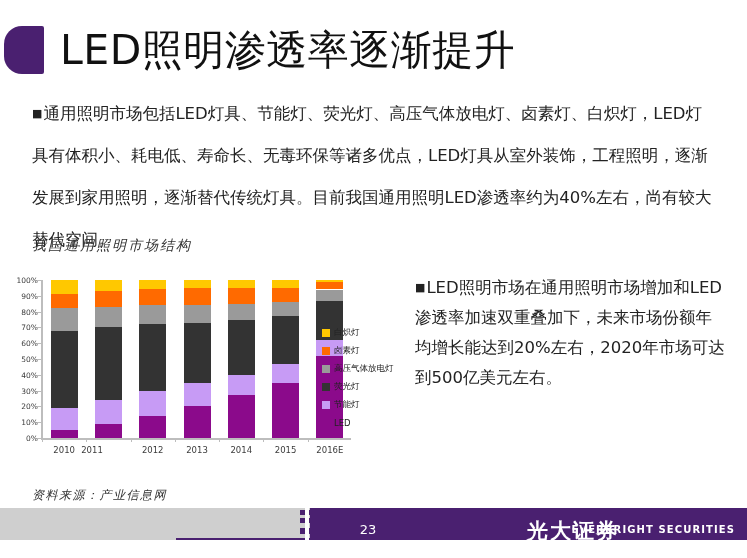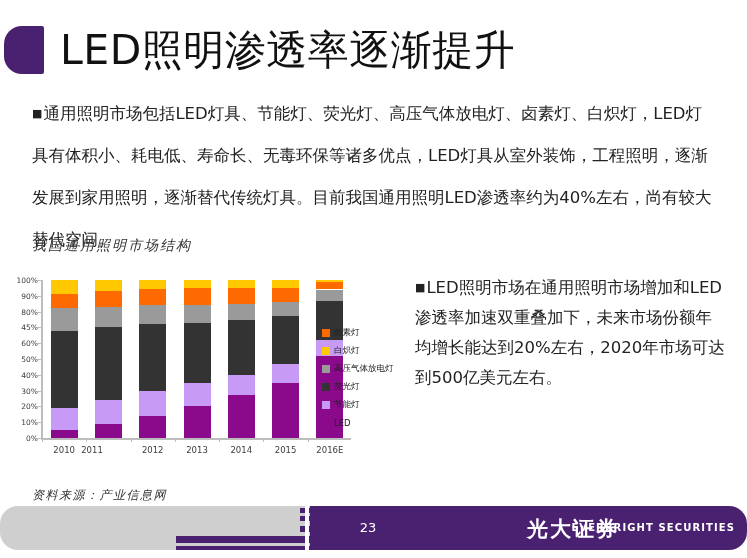--- a/index.html
+++ b/index.html
@@ -72,21 +72,21 @@
   }
 
   
   .source{
     position:absolute;left:32px;top:487px;font-size:12px;color:#333;
     font-style:italic;letter-spacing:1.5px;
     font-family:"DejaVu Serif","Liberation Serif",serif;
   }
 
   
-  .footer{position:absolute;left:0;bottom:8px;width:747px;height:44px;overflow:hidden;border-radius:18px;}
+  .footer{position:absolute;left:0;bottom:18px;width:747px;height:32px;overflow:hidden;}
   .footer-gray{position:absolute;left:0;top:0;width:310px;height:44px;background:#cfcfcf;}
   .footer-purple{position:absolute;left:310px;top:0;width:437px;height:44px;background:#4a2070;}
   .deco{position:absolute;background:#4a2070;}
   .deco-w{position:absolute;background:#ffffff;}
   .page-num{position:absolute;left:348px;top:14px;width:40px;text-align:center;
     color:#ffffff;font-size:13px;font-family:"DejaVu Sans","Liberation Sans",sans-serif;}
   .logo-cn{position:absolute;right:128px;top:9px;color:#fff;font-size:21px;letter-spacing:2px;
     font-family:"DejaVu Serif","Liberation Serif",serif;font-weight:bold;}
   .logo-en{position:absolute;right:12px;top:16px;color:#fff;font-size:10px;
     letter-spacing:1.1px;font-weight:bold;
@@ -110,21 +110,21 @@
 
   <div class="chart-wrap">
     <div class="y-axis-labels">
         <span style="top: 163px;">0%</span>
         <span style="top: 147.2px;">10%</span>
         <span style="top: 131.4px;">20%</span>
         <span style="top: 115.6px;">30%</span>
         <span style="top: 99.8px; margin-left: 16px;">40%</span>
         <span style="top: 84px;">50%</span>
         <span style="top: 68.2px;">60%</span>
-        <span style="top: 52.4px;">45%</span>
+        <span style="top: 52.4px;">70%</span>
         <span style="top: 36.6px;">80%</span>
         <span style="top: 20.8px;">90%</span>
         <span style="top: 5px;">100%</span>
       </div>
     <div class="axis-line"></div>
     <div class="axis-line-x"></div>
     <div class="plot">
         <div class="bar-group" style="left: 8.64286px;">
           <div class="seg" title="LED 5%" style="background: rgb(139, 10, 139); bottom: 0px; height: 7.9px;"></div>
           <div class="seg" title="节能灯 14%" style="background: rgb(199, 155, 245); bottom: 7.9px; height: 22.12px;"></div>
@@ -206,26 +206,26 @@
       <div class="xtick" style="left: 78.2857px;"></div>
       <div class="xtick" style="left: 122.571px;"></div>
       <div class="xtick" style="left: 166.857px;"></div>
       <div class="xtick" style="left: 211.143px;"></div>
       <div class="xtick" style="left: 255.429px;"></div>
       <div class="xtick" style="left: 299.714px;"></div>
     </div>
 
   <div class="legend">
       <div class="legend-item">
+        <div class="legend-swatch" style="background: rgb(255, 200, 0);"></div>
+        <div class="legend-label">白炽灯</div>
+      </div>
+      <div class="legend-item">
         <div class="legend-swatch" style="background: rgb(255, 106, 0);"></div>
         <div class="legend-label">卤素灯</div>
-      </div>
-      <div class="legend-item">
-        <div class="legend-swatch" style="background: rgb(255, 200, 0);"></div>
-        <div class="legend-label">白炽灯</div>
       </div>
       <div class="legend-item">
         <div class="legend-swatch" style="background: rgb(154, 154, 154);"></div>
         <div class="legend-label">高压气体放电灯</div>
       </div>
       <div class="legend-item">
         <div class="legend-swatch" style="background: rgb(51, 51, 51);"></div>
         <div class="legend-label">荧光灯</div>
       </div>
       <div class="legend-item">

